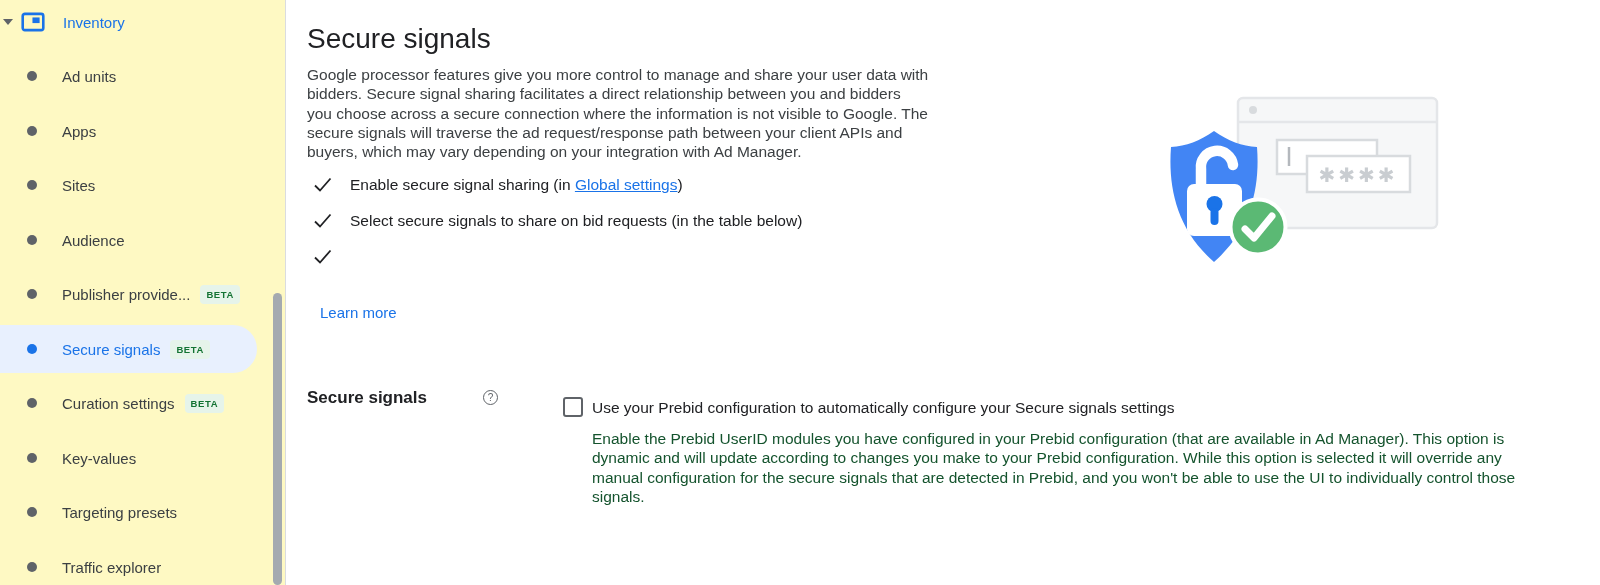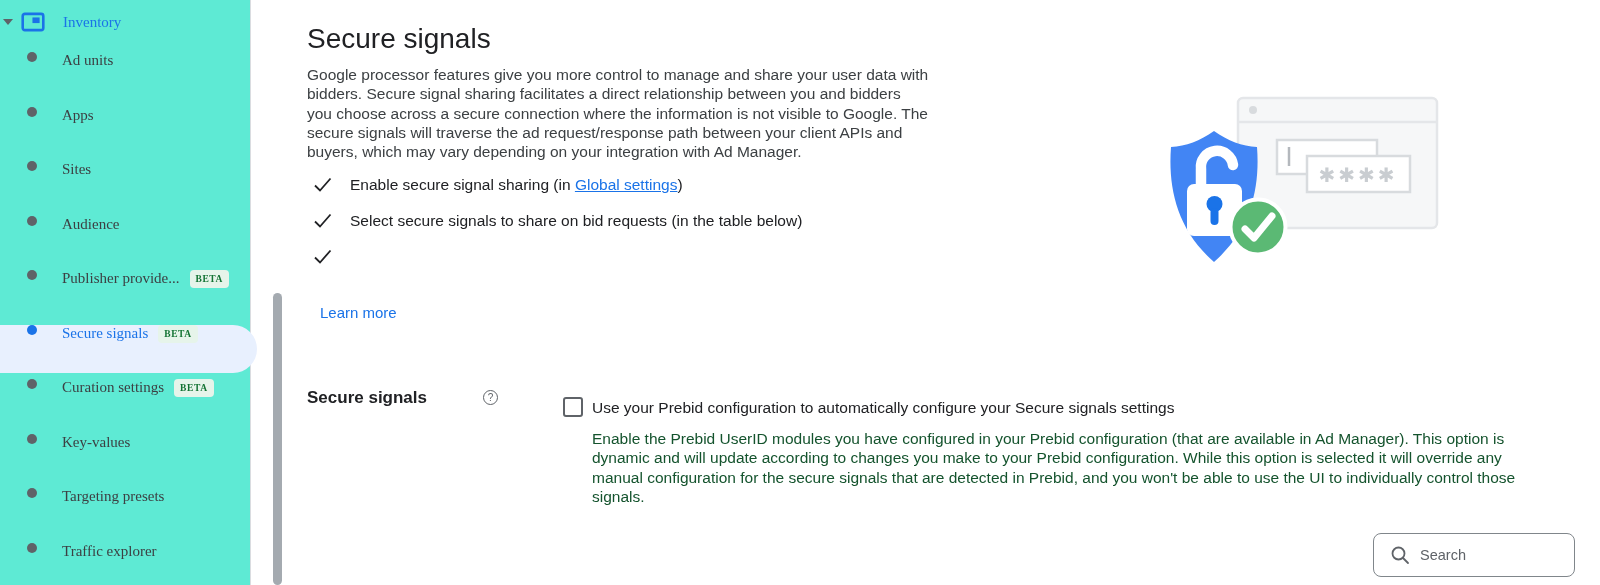--- a/index.html
+++ b/index.html
@@ -3,26 +3,26 @@
 <meta charset="utf-8">
 <style>
   * { box-sizing: border-box; margin: 0; padding: 0; }
   html, body { background: #fff; }
   .app {
     position: relative; width: 1600px; height: 585px; overflow: hidden;
     background: #fff; font-family: "Liberation Sans", sans-serif; color: #202124;
   }
 
   
-  .sidebar { position: absolute; left: 0; top: 0; width: 251px; height: 585px; border-right: 1px solid #dadce0; background: #5eead4; font-family: Liberation Serif, serif; }
+  .sidebar { position: absolute; left: 0; top: 0; width: 286px; height: 585px; border-right: 1px solid #dadce0; background: #fef9c3; }
   .nav-header { position: absolute; left: 0; top: -2px; width: 286px; height: 48px; display: flex; align-items: center; cursor: pointer; }
   .caret { width: 0; height: 0; margin-left: 3px; border-left: 5px solid transparent; border-right: 5px solid transparent; border-top: 6px solid #5f6368; }
   .inv-icon { margin-left: 7px; width: 26px; height: 26px; display: flex; align-items: center; justify-content: center; }
   .nav-header-label { margin-left: 17px; font-size: 15px; color: #1a73e8; }
-  .nav-row { position: absolute; left: 0; width: 286px; height: 48px; display: flex; align-items: flex-start; cursor: pointer; }
+  .nav-row { position: absolute; left: 0; width: 286px; height: 48px; display: flex; align-items: center; cursor: pointer; }
   .nav-row.selected { width: 257px; background: #e8f0fe; border-radius: 0 24px 24px 0; }
   .dot { width: 10px; height: 10px; border-radius: 50%; background: #5f6368; margin-left: 27px; flex: none; }
   .nav-row.selected .dot { background: #1a73e8; }
   .nav-label { margin-left: 25px; font-size: 15px; color: #3c4043; white-space: nowrap; }
   .nav-row.selected .nav-label { color: #1a73e8; }
   .beta { margin-left: 10px; background: #e6f4ea; color: #137333; font-size: 9.5px; font-weight: bold; letter-spacing: .6px; padding: 4px 6px; border-radius: 4px; flex: none; }
   .scroll-thumb { position: absolute; left: 273px; top: 293px; width: 9px; height: 292px; background: #a4aab0; border-radius: 5px; }
 
   
   .main { position: absolute; left: 287px; top: 0; width: 1313px; height: 585px; }
@@ -149,27 +149,20 @@
 
     <a class="learn-more">Learn more</a>
 
     <h2 class="section-heading">Secure signals</h2>
     <span class="help-icon">?</span>
 
     <span class="checkbox"></span>
     <label class="checkbox-label">Use your Prebid configuration to automatically configure your Secure signals settings</label>
     <p class="prebid-desc">Enable the Prebid UserID modules you have configured in your Prebid configuration (that are available in Ad Manager). This option is dynamic and will update according to changes you make to your Prebid configuration. While this option is selected it will override any manual configuration for the secure signals that are detected in Prebid, and you won't be able to use the UI to individually control those signals.</p>
 
-    <div class="search-box">
-      <svg width="20" height="20" viewBox="0 0 20 20">
-        <circle cx="8.5" cy="8.5" r="6" fill="none" stroke="#5f6368" stroke-width="1.8"></circle>
-        <line x1="13" y1="13" x2="18" y2="18" stroke="#5f6368" stroke-width="1.8" stroke-linecap="round"></line>
-      </svg>
-      <input class="search-input" type="text" placeholder="Search" style="">
-    </div>
 
     <svg class="illustration" width="312" height="190" viewBox="0 0 312 190">
       <g>
         <rect x="103" y="13" width="199" height="130" rx="5" fill="#f6f7f8" stroke="#e4e6e9" stroke-width="2.5"></rect>
         <line x1="103" y1="37" x2="302" y2="37" stroke="#e4e6e9" stroke-width="2.5"></line>
         <circle cx="118" cy="25" r="4" fill="#d8dbde"></circle>
       </g>
       <g>
         <rect x="142" y="55" width="100" height="34" fill="#ffffff" stroke="#d8dbde" stroke-width="2.5"></rect>
         <line x1="154" y1="62" x2="154" y2="81" stroke="#b4b8bd" stroke-width="2.5"></line>

